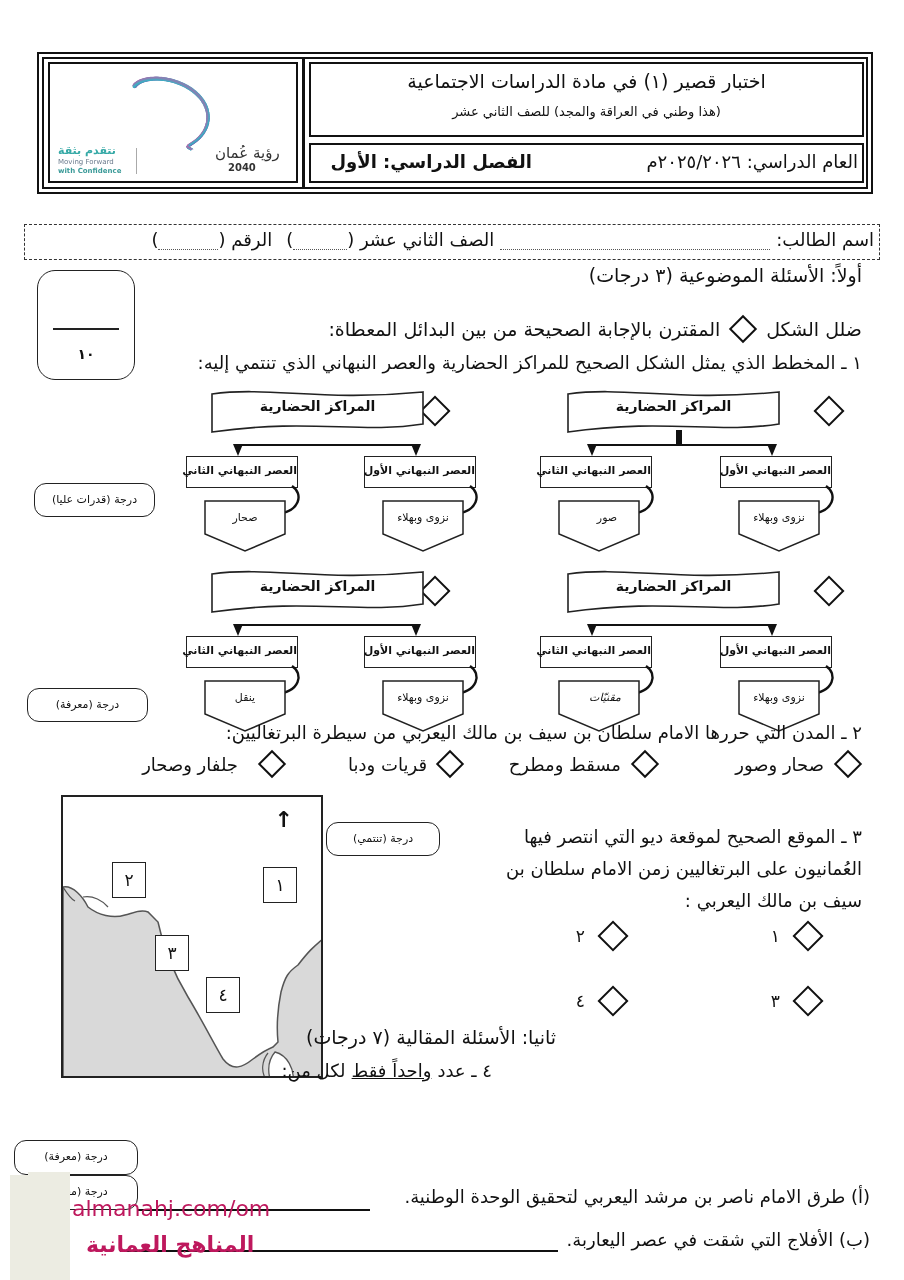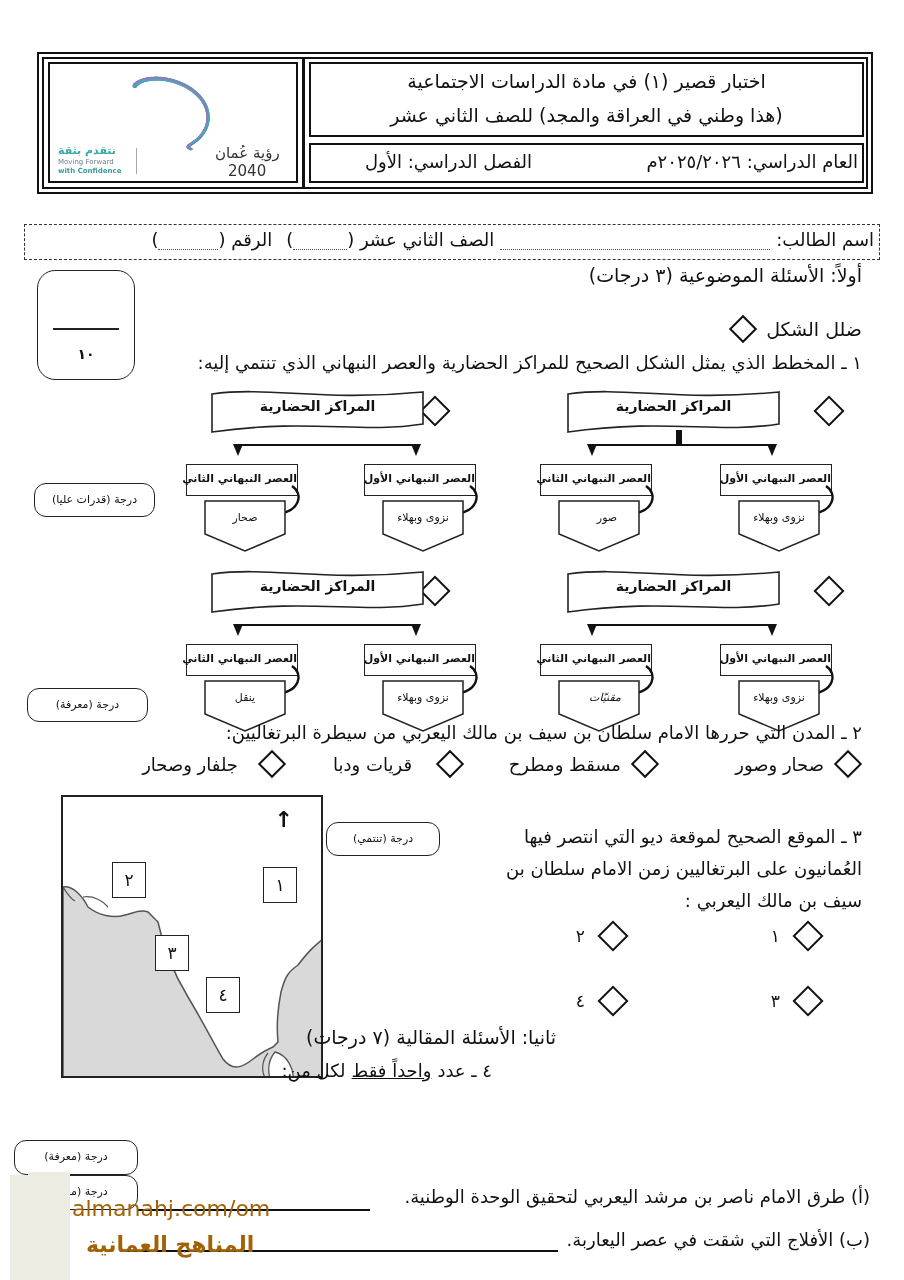--- a/index.html
+++ b/index.html
@@ -10,44 +10,44 @@
   .txt { font-family: "DejaVu Sans", sans-serif; white-space: nowrap; }
 
   
   .hdr-outer { left: 37px; top: 52px; width: 836px; height: 142px; border: 2px solid #111; }
   .hdr-inner { left: 42px; top: 57px; width: 826px; height: 132px; border: 2px solid #111; }
   .hdr-divider { left: 302px; top: 57px; width: 3px; height: 132px; background: #111; }
   .title-box { left: 309px; top: 62px; width: 555px; height: 75px; border: 2px solid #111; }
   .year-box { left: 309px; top: 143px; width: 555px; height: 40px; border: 2px solid #111; }
   .logo-box { left: 48px; top: 62px; width: 250px; height: 121px; border: 2px solid #111; background: #fff; overflow: hidden; }
   .title1 { left: 309px; top: 70px; width: 555px; text-align: center; font-size: 19px; }
-  .title2 { left: 309px; top: 104px; width: 555px; text-align: center; font-size: 19px; }
+  .title2 { left: 309px; top: 104px; width: 555px; text-align: center; font-size: 13px; }
   .year-l { right: 46px; top: 151px; font-size: 18px; }
-  .sem-l { right: 372px; top: 151px; font-size: 18px; }
+  .sem-l { right: 372px; top: 151px; font-size: 18px; font-weight: bold; }
 
   
   .student-row { left: 24px; top: 224px; width: 856px; height: 36px; border: 1.5px dashed #333; }
   .student-name { right: 30px; top: 229px; font-size: 18px; }
   .dots { border-bottom: 1px dotted #555; display: inline-block; height: 14px; }
 
   .score-box { left: 37px; top: 270px; width: 98px; height: 110px; border: 1.6px solid #222; border-radius: 18px; }
   .score-line { left: 53px; top: 328px; width: 66px; height: 1.5px; background: #222; }
   .score-num { left: 37px; top: 346px; width: 98px; text-align: center; font-size: 14px; font-weight: bold; }
 
   .h18 { font-size: 19px; }
   .diam { display: inline-block; width: 20px; height: 20px; border: 2px solid #111; transform: rotate(45deg); }
 
   .grade-badge { border: 1.5px solid #222; border-radius: 12px; text-align: center; font-size: 11px; background: #fff; }
-  .fc-box { position: absolute; border: 1.6px solid #222; background: #fff; font-size: 11px; text-align: center; font-weight: bold; line-height: 28px; margin-top: 8px; }
+  .fc-box { position: absolute; border: 1.6px solid #222; background: #fff; font-size: 11px; text-align: center; font-weight: bold; line-height: 28px; }
 
   .map-frame { left: 61px; top: 795px; width: 262px; height: 283px; border: 2px solid #222; background: #fff; overflow: hidden; }
   .map-num { position: absolute; width: 34px; height: 36px; border: 1.6px solid #222; background: #fff; text-align: center; line-height: 34px; font-size: 17px; }
 
   .answer-line { height: 1.6px; background: #111; }
-  .watermark { color: #a16207; text-align: right; }
+  .watermark { color: #be185d; text-align: right; }
 </style>
 </head>
 <body>
 
 <div class="abs hdr-outer"></div>
 <div class="abs hdr-inner"></div>
 <div class="abs hdr-divider"></div>
 <div class="abs title-box"></div>
 <div class="abs year-box"></div>
 
@@ -327,21 +327,21 @@
         <circle cx="147.9" cy="89.9" r="1.11"></circle>
         <circle cx="148.2" cy="90.1" r="1.10"></circle>
       </g>
     <ellipse cx="152" cy="92" rx="14" ry="9" fill="#fff"></ellipse>
   </svg>
   <div class="abs txt" style="left:8px; top:80px; font-size:11px; color:#35a9a6; font-weight:bold; direction:rtl;">نتقدم بثقة</div>
   <div class="abs txt" style="left:8px; top:94px; font-size:7px; color:#6a7a8c;">Moving Forward</div>
   <div class="abs txt" style="left:8px; top:103px; font-size:7px; color:#3a9a98; font-weight:bold;">with Confidence</div>
   <div class="abs" style="left:86px; top:84px; width:1px; height:26px; background:#aaa;"></div>
   <div class="abs txt" style="left:165px; top:80px; font-size:15px; color:#333; direction:rtl;">رؤية عُمان</div>
-  <div class="abs txt" style="left:178px; top:98px; font-size:15px; color:#333;">2040</div>
+  <div class="abs txt" style="left:178px; top:98px; font-size:10px; color:#333;font-weight:bold;">2040</div>
 </div>
 
 <div class="abs student-row"></div>
 <div class="abs txt rtl student-name" style="display:flex; align-items:flex-end; gap:0;">
   <span>اسم الطالب:</span>
   <span class="dots" style="width:270px; margin:0 6px;"></span>
   <span>الصف الثاني عشر (</span>
   <span class="dots" style="width:54px;"></span>
   <span>)</span>
   <span style="width:14px; display:inline-block;"></span>
@@ -353,20 +353,21 @@
 <div class="abs score-box"></div>
 <div class="abs score-line"></div>
 <div class="abs txt score-num">١٠</div>
 
 <div class="abs txt rtl h18" style="right:42px; top:264px;">أولاً: الأسئلة الموضوعية (٣ درجات)</div>
 <div class="abs txt rtl h18" style="right:42px; top:316px; display:flex; align-items:center; gap:10px;">
   <span>ضلل الشكل</span>
   <span style="display:inline-block; width:26px; height:26px; position:relative;">
     <span class="diam" style="position:absolute; left:3px; top:3px;"></span>
   </span>
+  <span>المقترن بالإجابة الصحيحة من بين البدائل المعطاة:</span>
 </div>
 <div class="abs txt rtl" style="right:42px; top:352px; font-size:18px;">١ ـ المخطط الذي يمثل الشكل الصحيح للمراكز الحضارية والعصر النبهاني الذي تنتمي إليه:</div>
 
 <div class="abs grade-badge" style="left:34px; top:483px; width:121px; height:34px; line-height:31px;">درجة (قدرات عليا)</div>
 <div class="abs grade-badge" style="left:27px; top:688px; width:121px; height:34px; line-height:31px;">درجة (معرفة)</div>
 
 <div id="flowcharts">
     <div class="abs" style="left: 0px; top: 0px;">
       <span class="diam abs" style="left: 818px; top: 400px; width: 22px; height: 22px;"></span>
       <svg width="215" height="50" style="position: absolute; left: 566px; top: 388px;">
@@ -481,21 +482,21 @@
         <span class="diam" style="position: absolute; left: 4px; top: 4px;"></span>
       </span>
       <span>صحار وصور</span>
     </div>
     <div class="abs txt rtl" style="right: 245px; top: 750px; font-size: 18px; display: flex; align-items: center; gap: 10px;">
       <span style="display: inline-block; width: 28px; height: 28px; position: relative;">
         <span class="diam" style="position: absolute; left: 4px; top: 4px;"></span>
       </span>
       <span>مسقط ومطرح</span>
     </div>
-    <div class="abs txt rtl" style="right: 440px; top: 750px; font-size: 18px; display: flex; align-items: center; gap: 24px;">
+    <div class="abs txt rtl" style="right: 440px; top: 750px; font-size: 18px; display: flex; align-items: center; gap: 9px;">
       <span style="display: inline-block; width: 28px; height: 28px; position: relative;">
         <span class="diam" style="position: absolute; left: 4px; top: 4px;"></span>
       </span>
       <span>قريات ودبا</span>
     </div>
     <div class="abs txt rtl" style="right: 618px; top: 750px; font-size: 18px; display: flex; align-items: center; gap: 20px;">
       <span style="display: inline-block; width: 28px; height: 28px; position: relative;">
         <span class="diam" style="position: absolute; left: 4px; top: 4px;"></span>
       </span>
       <span>جلفار وصحار</span>

